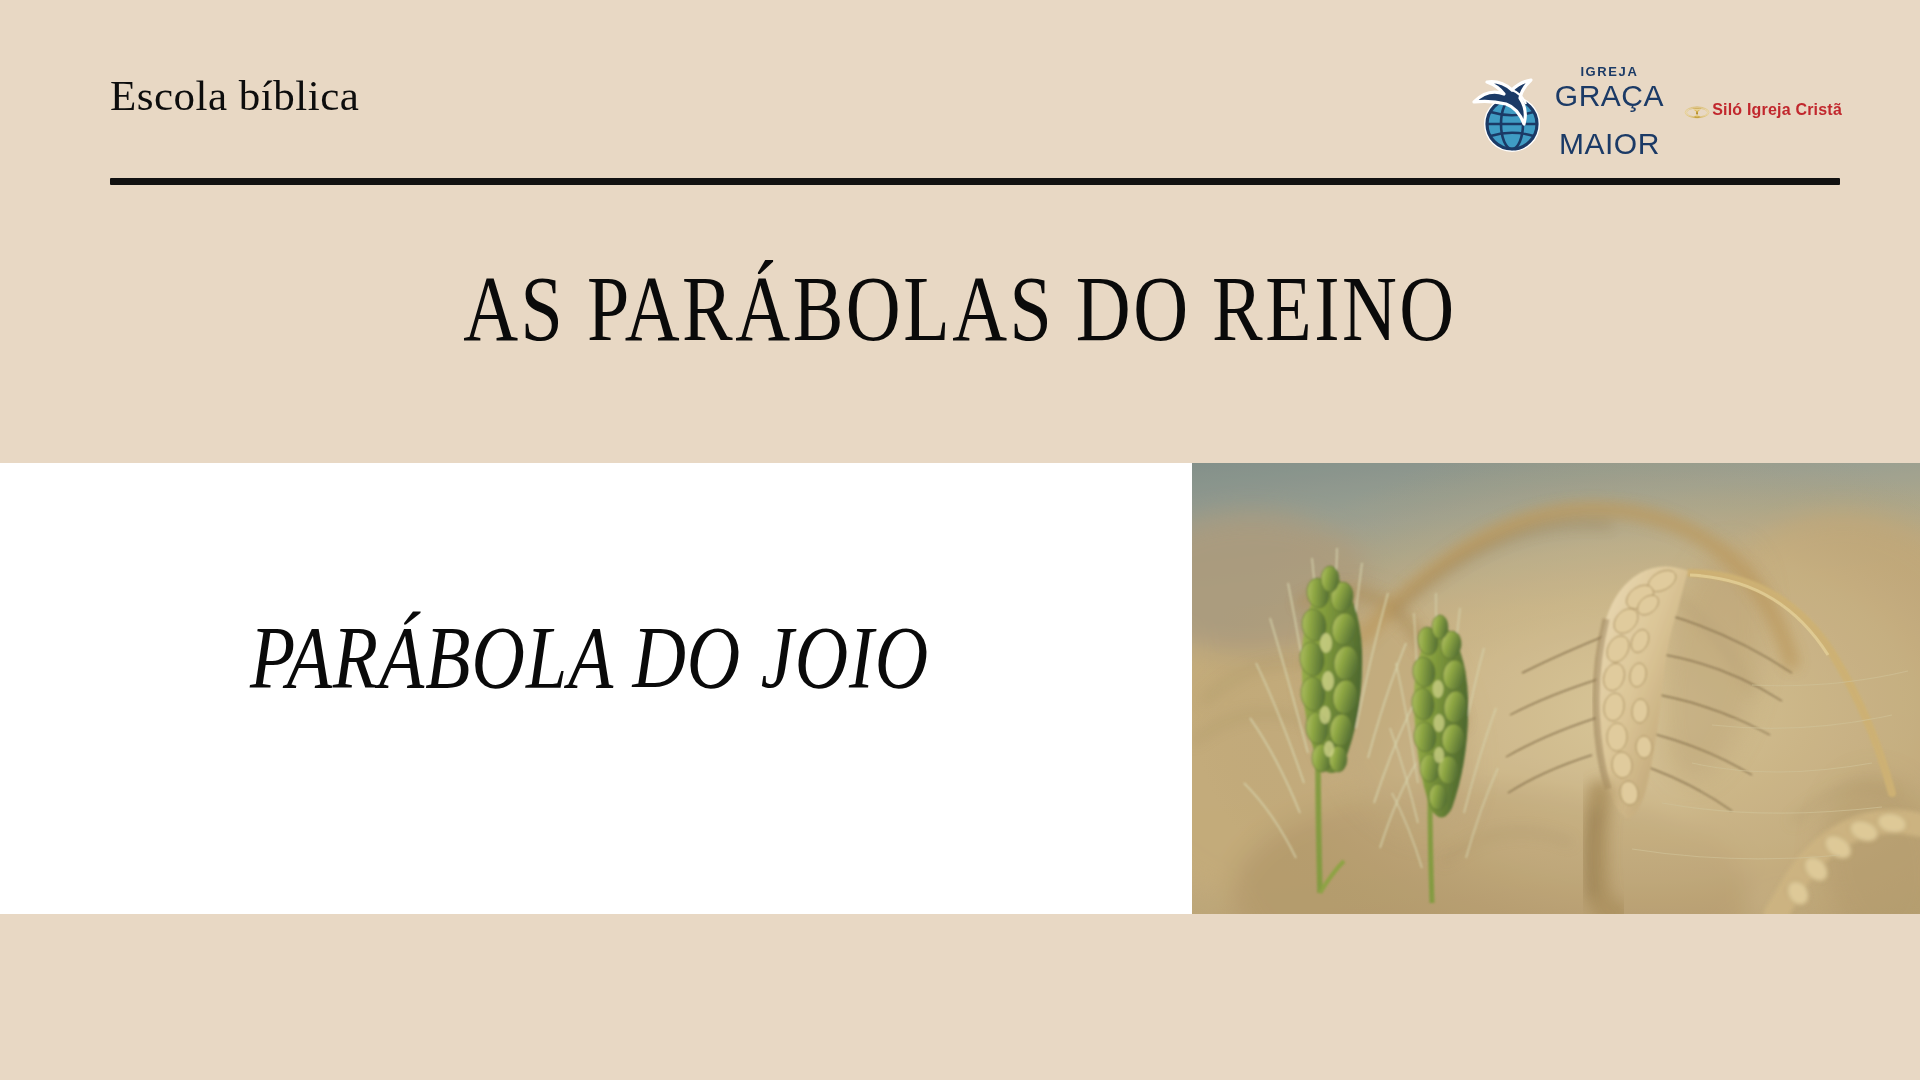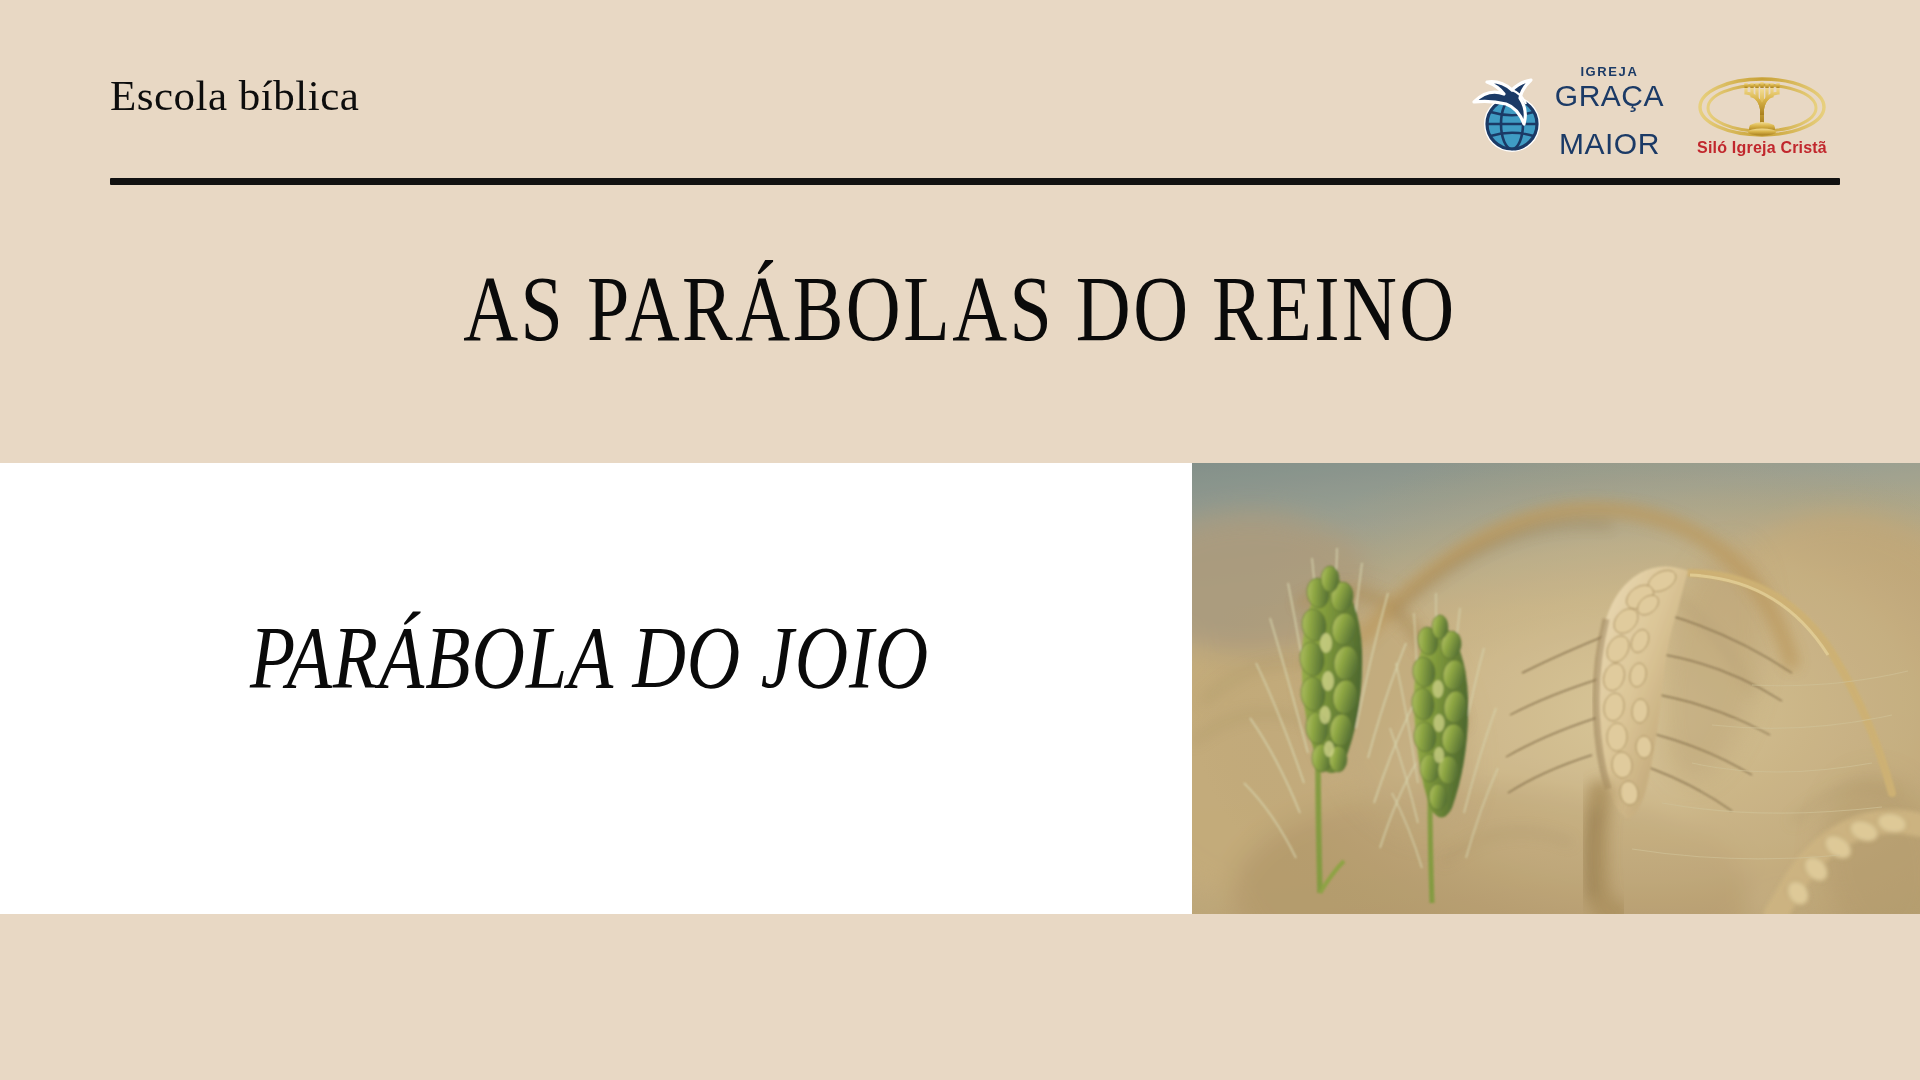--- a/index.html
+++ b/index.html
@@ -80,21 +80,21 @@
   }
   .lg-graca, .lg-maior {
     font-size: 30px;
     font-weight: normal;
     letter-spacing: 0.5px;
   }
   .lg-maior { margin-top: 18px; }
 
   .logo-silo {
     display: flex;
-    flex-direction: column;
+    flex-direction: row;
     align-items: center;
     justify-content: center;
     height: 100px;
     width: 160px;
   }
   .logo-silo-mark { width: 156px; height: 76px; display: block; }
   .logo-silo-text {
     font-family: "Liberation Sans", "DejaVu Sans", sans-serif;
     font-size: 16px;
     font-weight: bold;

